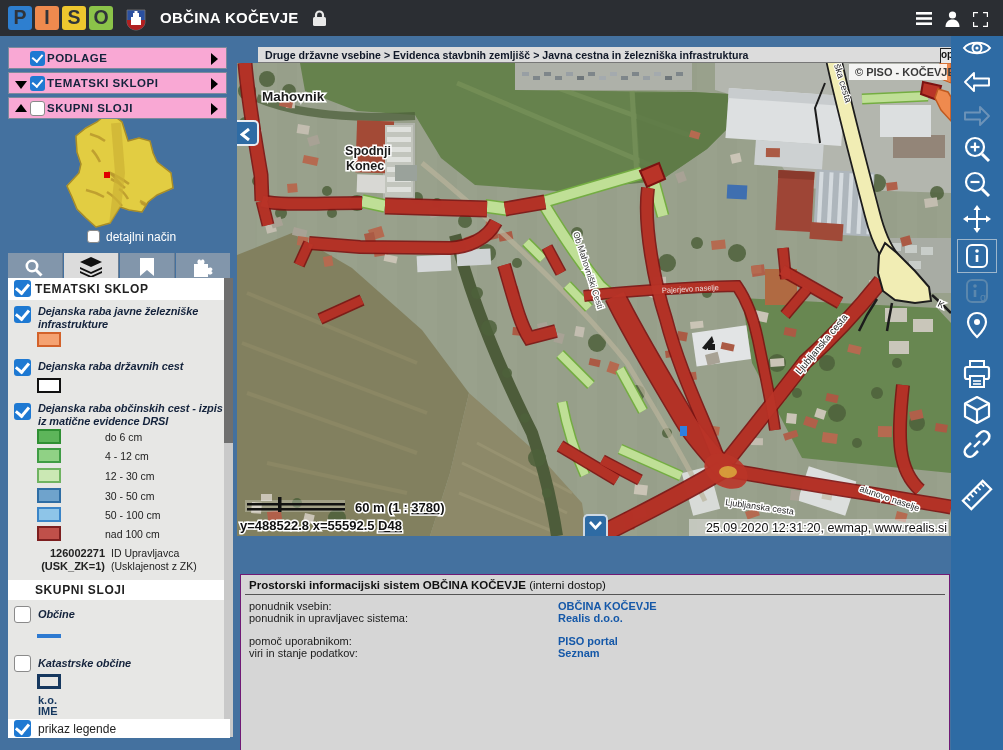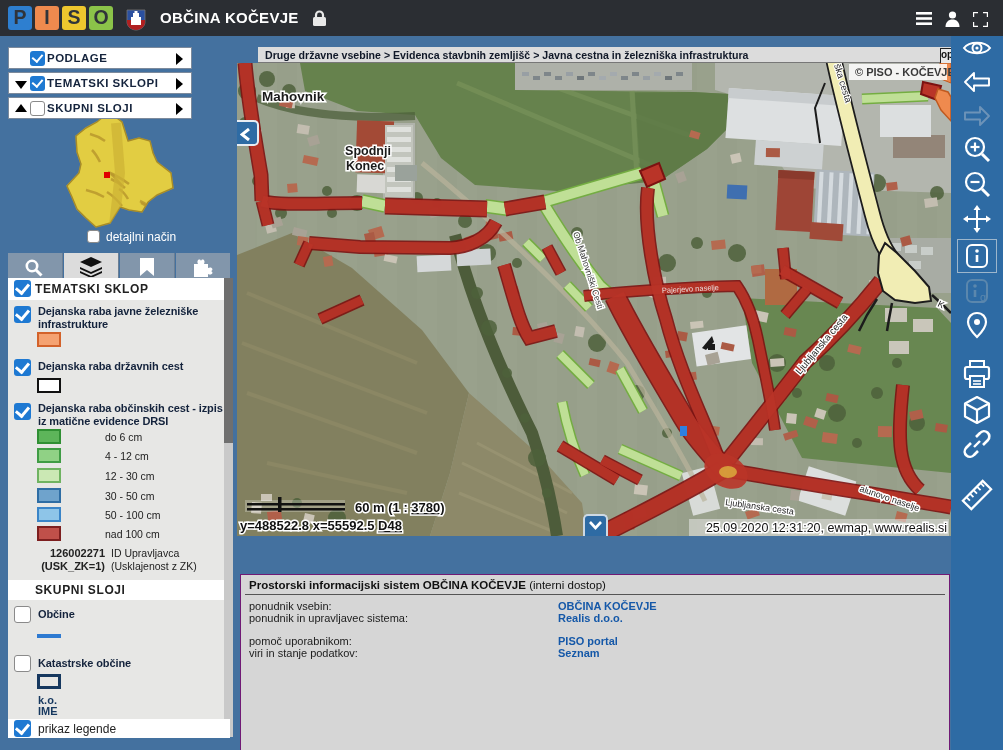--- a/index.html
+++ b/index.html
@@ -2,36 +2,36 @@
 <html><head>
 <meta charset="utf-8">
 <style>
 * { margin:0; padding:0; box-sizing:border-box; }
 html,body { width:1003px; height:750px; overflow:hidden; }
 body { font-family:"Liberation Sans", sans-serif; background:#44719f; position:relative; }
 #header { position:absolute; left:0; top:0; width:1003px; height:36px; background:#2b2e33; }
 .pbox { position:absolute; top:6px; width:24px; height:24px; border-radius:3px; color:#30343a; font-weight:bold; font-size:19.5px; text-align:center; line-height:23px; }
 #htitle { position:absolute; left:160px; top:9px; color:#fff; font-weight:bold; font-size:15px; letter-spacing:0.3px; }
 #sidebar { position:absolute; left:0; top:36px; width:237px; height:714px; background:#44719f; }
-.accbar { position:absolute; left:8px; width:184px; height:22px; background:#ffffff; border:1px solid #7c8a9c; }
+.accbar { position:absolute; left:8px; width:219px; height:22px; background:#f9a8d4; border:1px solid #7c8a9c; }
 .accbar .txt { position:absolute; left:38px; top:4px; font-size:11.5px; font-weight:bold; color:#14233c; letter-spacing:0.5px; }
 .tri-r { position:absolute; right:8px; top:5px; width:0; height:0; border-left:7px solid #000; border-top:6px solid transparent; border-bottom:6px solid transparent; }
 .tri-d { position:absolute; left:6px; top:8px; width:0; height:0; border-top:8px solid #000; border-left:6px solid transparent; border-right:6px solid transparent; }
 .tri-u { position:absolute; left:6px; top:6px; width:0; height:0; border-bottom:8px solid #000; border-left:6px solid transparent; border-right:6px solid transparent; }
 .cb { position:absolute; width:17px; height:17px; border-radius:3px; background:#1e79d2; }
 .cb:after { content:""; position:absolute; left:4px; top:1px; width:6px; height:10px; border:solid #fff; border-width:0 3px 3px 0; transform:rotate(40deg); }
 .cbw { position:absolute; width:17px; height:17px; border-radius:3px; background:#fff; border:1px solid #8a8a8a; }
 .cb.sm { width:15px; height:15px; } .cb.sm:after { left:4px; top:1px; width:5px; height:8px; border-width:0 2.6px 2.6px 0; }
 .cbw.smw { width:15px; height:15px; }
 #tabs { position:absolute; left:8px; top:217px; width:222px; height:25px; }
 .tab { position:absolute; top:0; width:55px; height:25px; background:#8296ab; border-right:1px solid #6c7f94; }
 .tab.active { background:#dcdcdc; }
 #legend { position:absolute; left:8px; top:242px; width:225px; height:459px; background:#e7e7e5; overflow:hidden; }
 .lgw { position:absolute; left:0; width:222px; background:#fff; }
-.lgtext { font-size:11px; font-weight:bold; color:#14233c; line-height:13px; width:188px; letter-spacing:-0.1px; }
+.lgtext { font-size:11px; font-weight:bold; color:#14233c; line-height:13px; width:188px; letter-spacing:-0.1px;font-style:italic; }
 .sw { position:absolute; left:29px; width:24px; height:15px; }
 .szlab { position:absolute; left:97px; font-size:10.5px; color:#222; }
 #sbscroll { position:absolute; left:224px; top:242px; width:9px; height:459px; background:#c9c9c9; }
 #sbthumb { position:absolute; left:0; top:0; width:9px; height:165px; background:#6f6f6f; }
 #breadcrumb { position:absolute; left:237px; top:47px; width:714px; height:16px; background:#dcdcdc; border-bottom:1px solid #777;margin-left:21px; }
 #breadcrumb .bc { position:absolute; left:7px; top:2px; font-size:10.6px; font-weight:bold; color:#101828; }
 #opis { position:absolute; right:6px; top:1px; width:26px; height:21px; border:1px solid #222; background:#e8e8e8; font-size:10px; font-weight:bold; color:#111; text-align:left; line-height:12px; }
 #mapwrap { position:absolute; left:237px; top:63px; width:714px; height:473px; overflow:hidden; }
 #rtoolbar { position:absolute; left:951px; top:36px; width:52px; height:714px; background:#2e6ba4; }
 .ticon { position:absolute; left:10px; width:32px; height:32px; }

